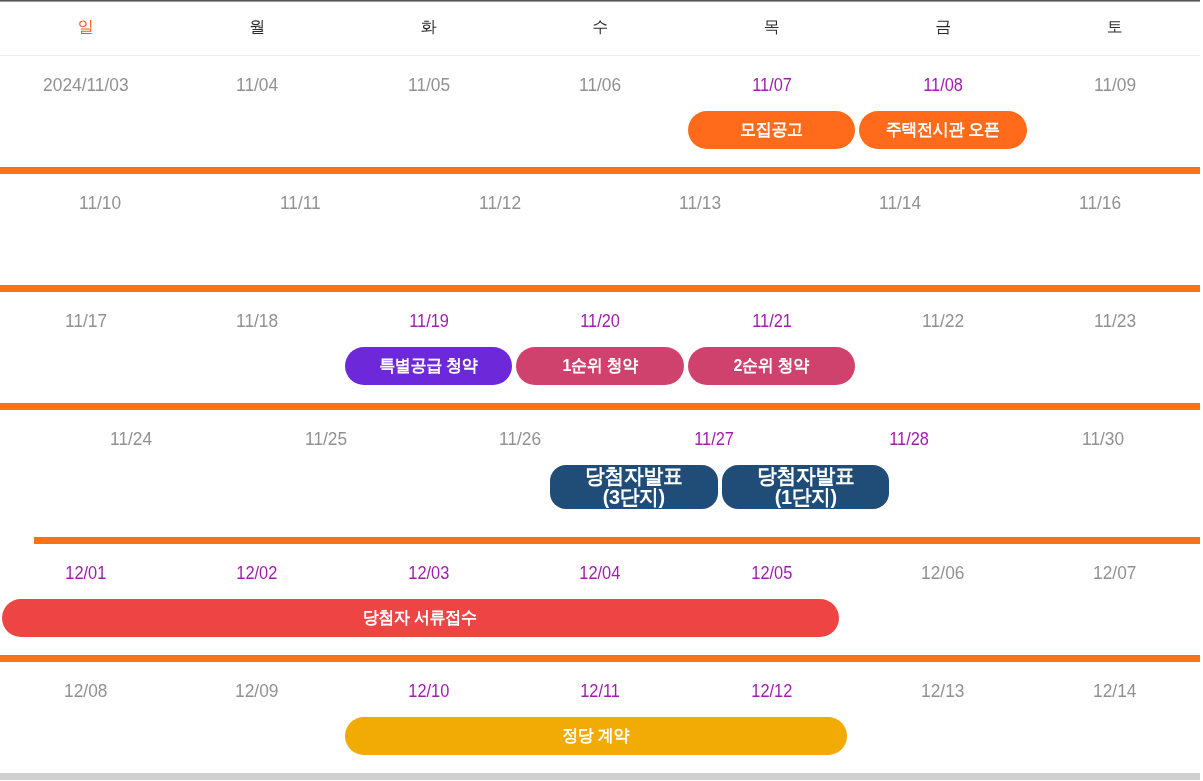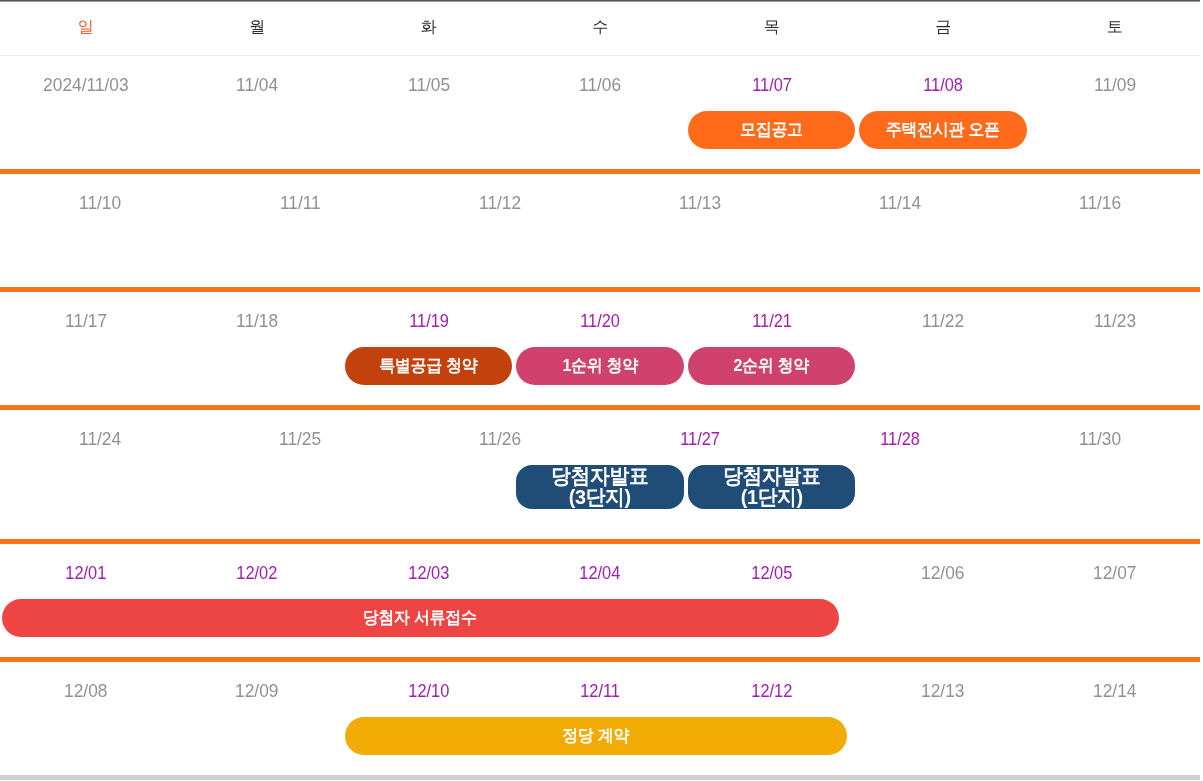--- a/index.html
+++ b/index.html
@@ -44,24 +44,24 @@
     display: inline-block;
     transform: translateY(-2px);
   }
   .weekday-cell.sun { color: #ff5722; }
   .weekday-cell.sat { color: #2b2b2b; }
 
   
   .week-row {
     position: relative;
     height: 118px;
-    border-bottom: 5px solid #f97316;
+    border-bottom: 7px solid #f97316;
     box-sizing: border-box;
   }
-  .week-row.tall { height: 134px; }
+  .week-row.tall { height: 134px; margin-left: 34px; }
   .week-row.last { border-bottom-color: #cfcfcf; }
   .day-cells {
     display: flex;
     height: 100%;
   }
   .day-cell {
     flex: 1 1 0;
     position: relative;
   }
   .day-num {
@@ -215,21 +215,21 @@
       <div class="day-cell">
           <div class="day-num active"><span>11/21</span></div>
         </div>
       <div class="day-cell">
           <div class="day-num"><span>11/22</span></div>
         </div>
       <div class="day-cell">
           <div class="day-num"><span>11/23</span></div>
         </div>
     </div>
-      <div class="event" style="left: 344.57px; width: 167.59px; top: 55px; background: #c2410c;"><span>특별공급 청약</span></div>
+      <div class="event" style="left: 344.57px; width: 167.59px; top: 55px; background: #6d28d9;"><span>특별공급 청약</span></div>
       <div class="event" style="left: 516.06px; width: 167.59px; top: 55px; background: rgb(208, 66, 110);"><span>1순위 청약</span></div>
       <div class="event" style="left: 687.54px; width: 167.59px; top: 55px; background: rgb(208, 66, 110);"><span>2순위 청약</span></div>
   </div>
   <div class="week-row tall">
     <div class="day-cells">
       <div class="day-cell">
           <div class="day-num"><span>11/24</span></div>
         </div>
       <div class="day-cell">
           <div class="day-num"><span>11/25</span></div>

